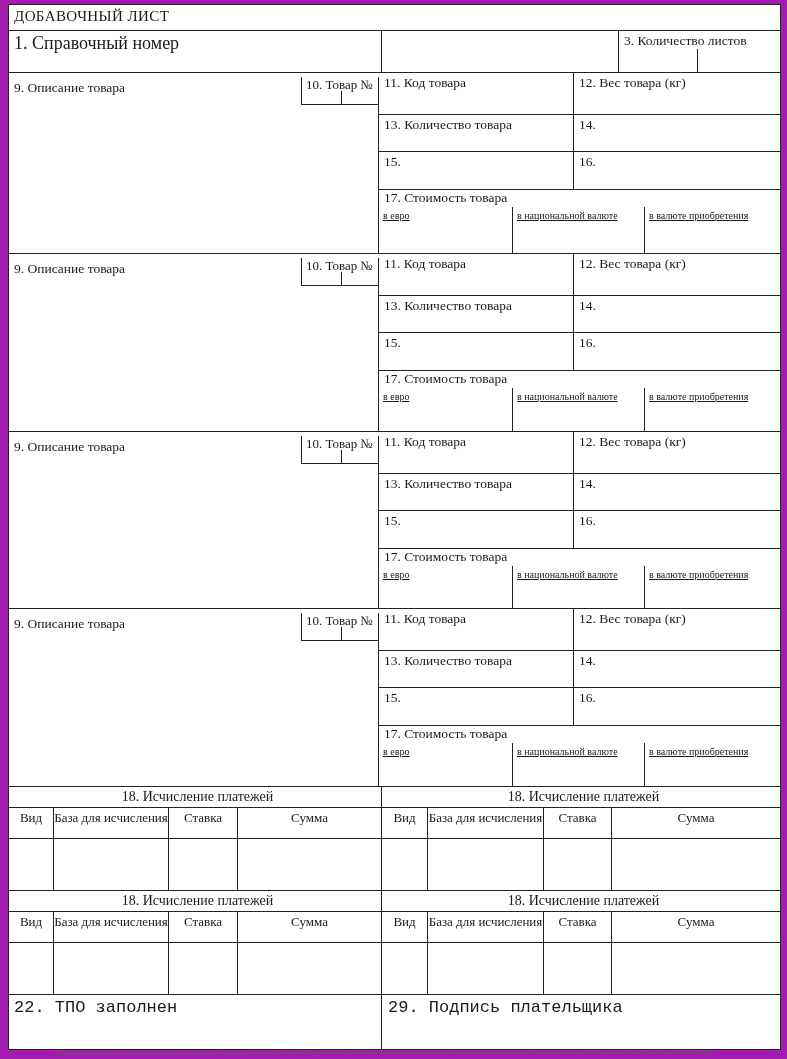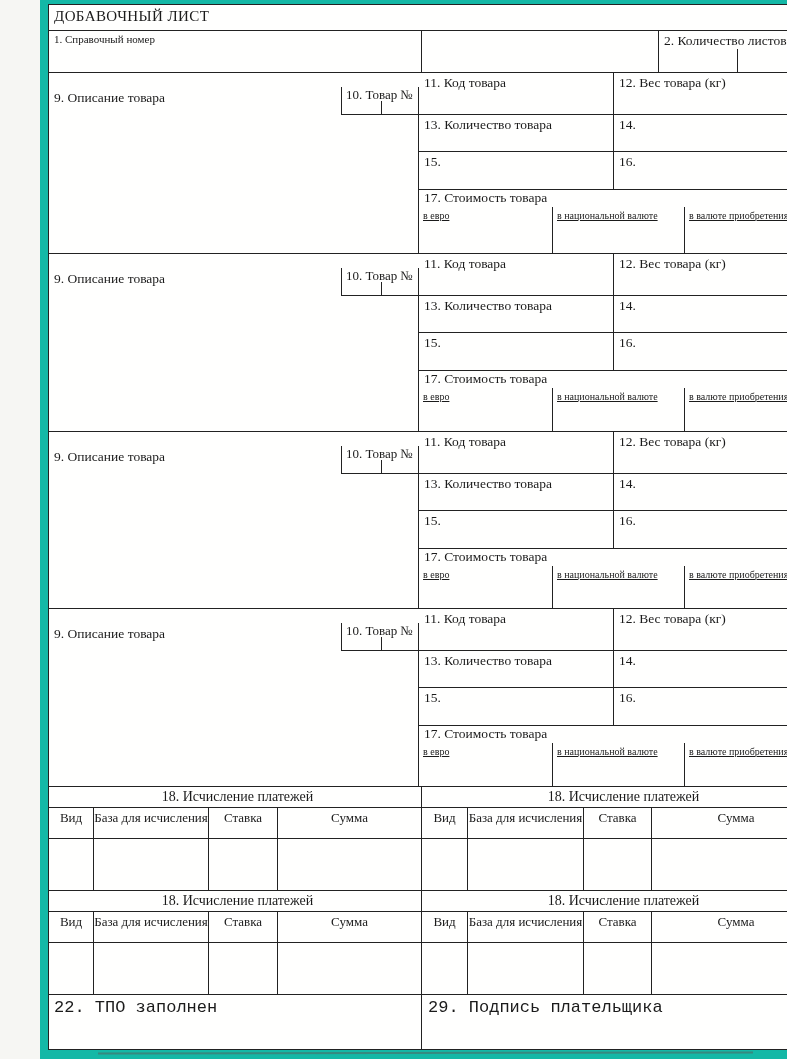--- a/index.html
+++ b/index.html
@@ -8,50 +8,50 @@
   }
   html,body{margin:0;padding:0;}
   body{
     width:787px;height:1059px;
     background:#f6f6f3;
     font-family:"Liberation Serif","DejaVu Serif",serif;
     color:var(--txt);
     position:relative;
     overflow:hidden;
   }
-  .page{position:absolute;inset:0;background:#14b8a6;margin-left:40px;}
+  .page{position:absolute;inset:0;background:#a21caf;}
   .form{
     position:absolute;left:8px;top:4px;width:773px;height:1046px;
     border:1.8px solid var(--ln);
     background:#fffffe;
   }
   .form, .form *{box-sizing:border-box;}
 
   
   .title-row{position:absolute;top:0;left:0;right:0;height:26px;
     border-bottom:1.6px solid var(--ln);
     padding:3px 0 0 5px;font-size:15px;letter-spacing:.4px;}
 
   
   .header-row{position:absolute;top:26px;left:0;right:0;height:41px;}
   .cell-ref{position:absolute;left:0;top:0;bottom:0;width:373px;
-    border-right:1.5px solid var(--ln);padding:2px 5px;font-size:11px;}
+    border-right:1.5px solid var(--ln);padding:2px 5px;font-size:18px;}
   .cell-mid{position:absolute;left:373px;top:0;bottom:0;width:236px;}
   .cell3{position:absolute;left:609px;right:0;top:0;bottom:0;
     border-left:1.5px solid var(--ln);padding:2px 5px;font-size:13.5px;}
   .cell3 .tick3{position:absolute;left:78px;top:18px;bottom:0;width:0;
     border-left:1.5px solid var(--ln);}
 
   
   .gblock{position:absolute;left:0;right:0;border-top:1.5px solid var(--ln);}
   .gb1{top:67px;height:181px;}
   .gb2{top:248px;height:178px;}
   .gb3{top:426px;height:177px;}
   .gb4{top:603px;height:178px;}
-  .g-left{position:absolute;left:0;top:14px;bottom:0;width:370px;
+  .g-left{position:absolute;left:0;top:4px;bottom:0;width:370px;
     border-right:1.5px solid var(--ln);padding:3px 5px;font-size:13.5px;}
   .cell10{position:absolute;top:0;right:0;width:77px;height:28px;
     border-left:1.5px solid var(--ln);border-bottom:1.5px solid var(--ln);
     padding:1px 0 0 4px;font-size:13px;line-height:14px;white-space:nowrap;}
   .cell10 .tick{position:absolute;left:39px;top:14px;bottom:0;width:0;
     border-left:1.5px solid var(--ln);}
   .g-right{position:absolute;left:370px;right:0;top:0;bottom:0;}
   .grow{position:absolute;left:0;right:0;font-size:13.5px;}
   .r1{top:0;height:41px;}
   .r2{top:41px;height:37px;border-top:1.5px solid var(--ln);}
@@ -102,21 +102,21 @@
 
 <div class="page">
   <div class="form">
 
     <div class="title-row">ДОБАВОЧНЫЙ ЛИСТ</div>
 
     <div class="header-row">
       <div class="cell-ref">1. Справочный номер</div>
       <div class="cell-mid"></div>
       <div class="cell3">
-        <span>2. Количество листов</span>
+        <span>3. Количество листов</span>
         <span class="tick3"></span>
       </div>
     </div>
 
     <div class="gblock gb1">
       <div class="g-left">
         <span>9. Описание товара</span>
         <div class="cell10">
           <span>10. Товар №</span>
           <span class="tick"></span>

